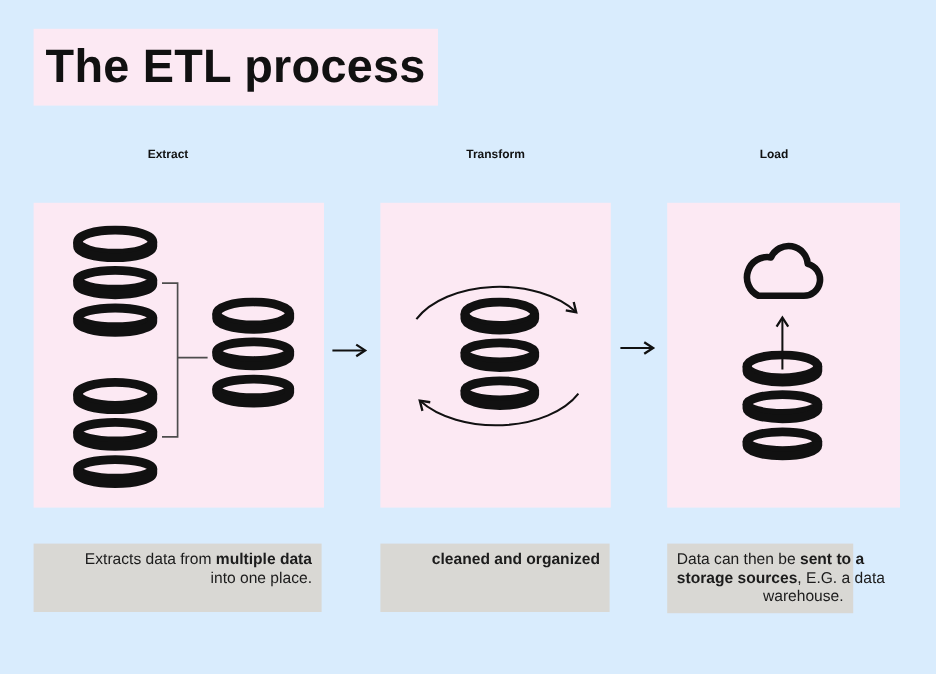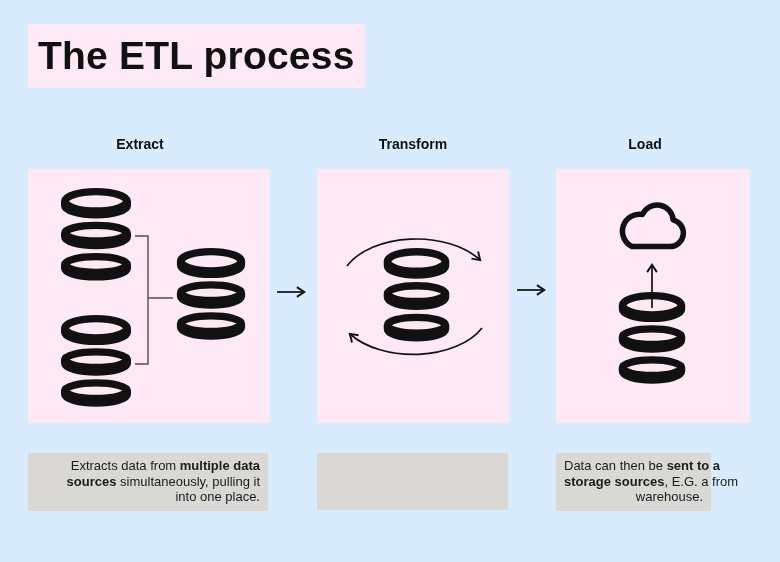--- a/index.html
+++ b/index.html
@@ -1,21 +1,21 @@
 <!DOCTYPE html>
 <html style="--background: #d9ecfd; --panel: #fce9f3; --caption_bg: #d9d8d4; --ink: #111111; --connector: #4d4d4d;"><head>
 <meta charset="utf-8">
 <style>
   html,body{margin:0;padding:0;}
   .canvas{position:relative;width:780px;height:562px;background:var(--background,#d9ecfd);
           font-family:"Liberation Sans",sans-serif;overflow:hidden;}
   .title-box{position:absolute;left:28px;top:24px;height:64px;background:var(--panel,#fce9f3);
              display:inline-flex;align-items:center;padding:0 10px;text-align:center;}
   .title{font-size:39px;font-weight:700;color:var(--ink,#111);letter-spacing:.2px;white-space:nowrap;}
-  .col-header{position:absolute;top:136px;transform:translateX(-50%);font-size:14px;
+  .col-header{position:absolute;top:124px;transform:translateX(-50%);font-size:10px;
               font-weight:700;color:var(--ink,#111);white-space:nowrap;}
   .panel{position:absolute;top:169px;height:254px;background:var(--panel,#fce9f3);}
   .panel svg{display:block;color:var(--ink,#111);}
   .flow-arrow{position:absolute;color:var(--ink,#111);}
   .caption{position:absolute;top:453px;min-height:57px;box-sizing:border-box;
            background:var(--caption_bg,#d9d8d4);padding:5px 8px 6px;
            color:#1c1c1c;font-size:13px;line-height:15.6px;text-align:right;}
   .cap-line{white-space:nowrap;}
   .cap-line .b{font-weight:700;}
   .cap-line .r{font-weight:400;}
@@ -85,35 +85,35 @@
       <use href="#db" x="59" y="123" width="74" height="93"></use>
       <line x1="96" y1="139" x2="96" y2="96" stroke="currentColor" stroke-width="1.7" marker-end="url(#ah)"></line>
     </svg>
   </div>
 
   <div class="caption" style="left:28px;width:240px">
     <div class="cap-line">
       <span class="r">Extracts data from </span><span class="b">multiple data</span>
     </div>
     <div class="cap-line">
-      <span class="b">sources</span><span class="r"> simultaneously, pulling it</span>
-    </div>
-    <div class="cap-line">
       <span class="r">into one place.</span><span></span>
     </div>
   </div>
 
   <div class="caption" style="left:317px;width:191px">
+    <div class="cap-line">
+      <span class="b">cleaned and organized</span><span></span>
+    </div>
   </div>
 
   <div class="caption" style="left:556px;width:155px">
     <div class="cap-line">
       <span class="r">Data can then be </span><span class="b">sent to a</span>
     </div>
     <div class="cap-line">
-      <span class="b">storage sources</span><span class="r">, E.G. a from</span>
+      <span class="b">storage sources</span><span class="r">, E.G. a data</span>
     </div>
     <div class="cap-line">
       <span class="r">warehouse.</span><span></span>
     </div>
   </div>
 
 </div>
 
 </body></html>

